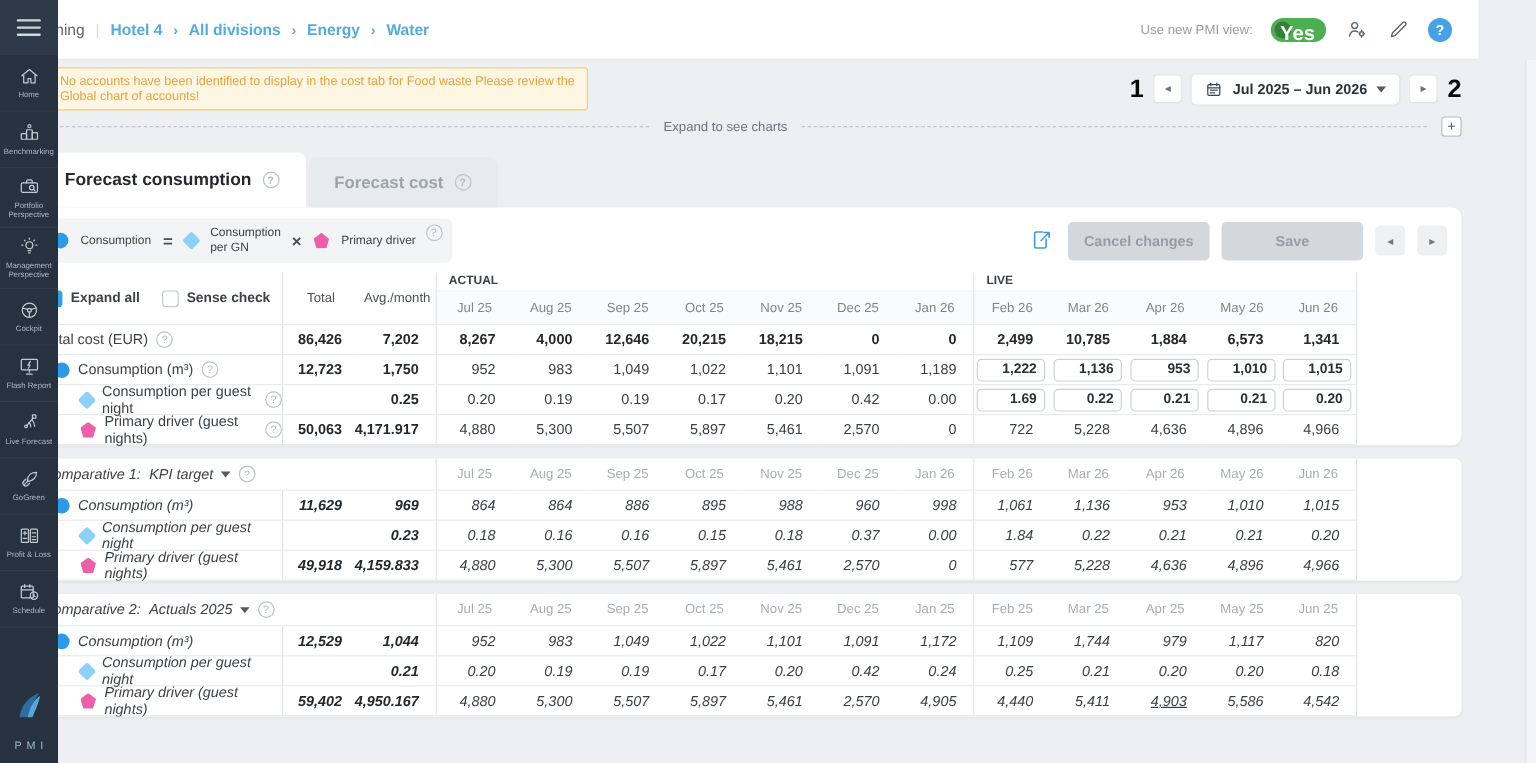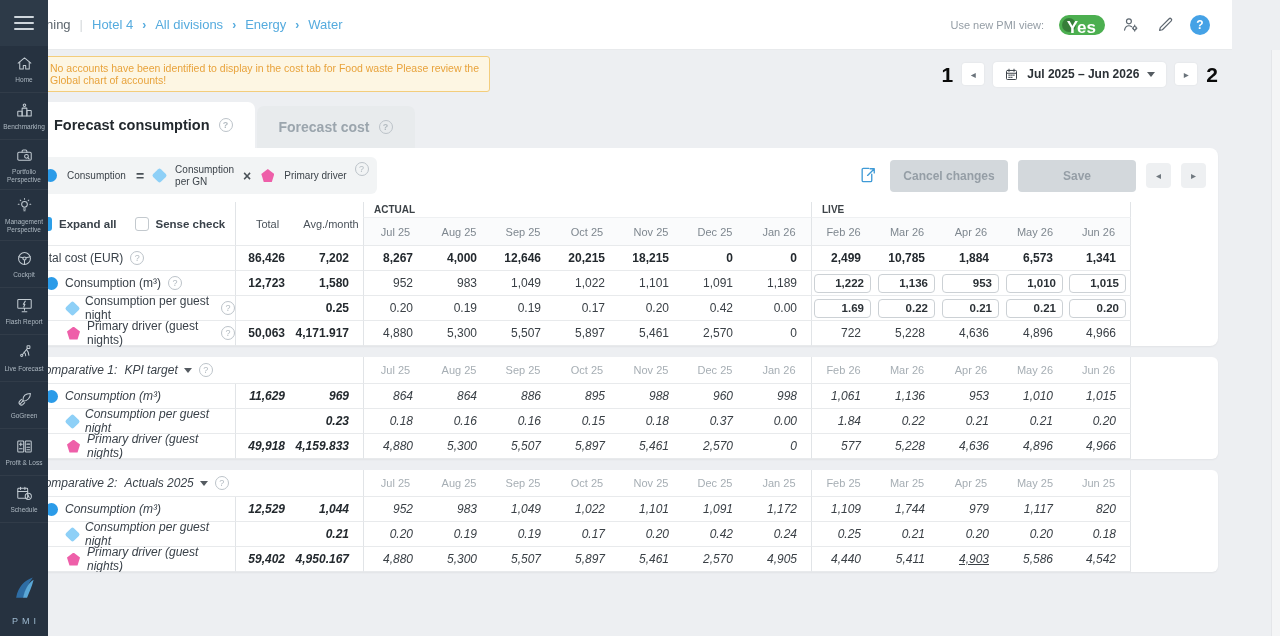--- a/index.html
+++ b/index.html
@@ -22,21 +22,21 @@
   .brand svg{width:30px;height:28px;}
   .brand-name{font-size:9px;letter-spacing:4px;color:#9db9cf;padding-left:4px;}
 
   
   .main{width:1232px;height:636px;position:relative;}
   .topbar{height:50px;background:#fff;border-bottom:1px solid #e8eaec;display:flex;
     align-items:center;justify-content:space-between;padding:0 22px 0 20px;}
   .crumbs{display:flex;align-items:center;gap:9px;font-size:13px;}
   .crumb-section{color:#5d666e;}
   .crumb-pipe{color:#d4d8db;}
-  .crumb-link{color:#55abde;cursor:pointer;}
+  .crumb-link{color:#55abde;cursor:pointer;font-weight:bold;}
   .crumb-sep{color:#55abde;font-size:12px;font-weight:700;}
   .top-right{display:flex;align-items:center;gap:15px;}
   .pmi-view-label{font-size:11px;color:#949da5;}
   .toggle{width:46px;height:20px;border-radius:10px;background:#4caf50;position:relative;cursor:pointer;}
   .toggle .knob{position:absolute;left:3px;top:3px;width:14px;height:14px;border-radius:50%;
     background:rgba(0,0,0,.28);}
   .toggle .on-text{position:absolute;right:9px;top:3.5px;font-size:17px;font-weight:700;color:#fff;}
   .tb-icon{width:20px;height:20px;cursor:pointer;display:flex;align-items:center;justify-content:center;}
   .tb-icon svg{width:19px;height:19px;stroke:#5d6770;fill:none;stroke-width:1.5;
     stroke-linecap:round;stroke-linejoin:round;}
@@ -299,20 +299,26 @@
               <path d="M8 3.5v3.5M16 3.5v3.5M4 10h16M7.5 13h2M11 13h2M14.5 13h2M7.5 16.5h2M11 16.5h2"></path>
             </svg>
           <span class="pill-value">Jul 2025 – Jun 2026</span>
           <span class="caret-down"></span>
         </div>
         <div class="sq-btn">▸</div>
         <span class="marker">2</span>
       </div>
     </div>
 
+    <div class="expand-row">
+      <div class="dash"></div>
+      <span class="expand-label">Expand to see charts</span>
+      <div class="dash"></div>
+      <div class="plus-btn">+</div>
+    </div>
 
     <div class="tabs">
       <div class="tab active">
         <span>Forecast consumption</span>
         <span class="qmark">?</span>
       </div>
       <div class="tab inactive">
         <span>Forecast cost</span>
         <span class="qmark">?</span>
       </div>
@@ -390,21 +396,21 @@
             <div class="cell num  b" style="grid-area: 3 / 13;">1,884</div>
             <div class="cell num  b" style="grid-area: 3 / 14;">6,573</div>
             <div class="cell num b br" style="grid-area: 3 / 15;">1,341</div>
             <div class="cell rlabel withcaret" style="grid-area: 4 / 1;">
               <span class="caret-tri"></span>
               <span class="ic circle" style="background: rgb(43, 155, 232);"></span>
               <span>Consumption (m³)</span>
               <span class="qmark">?</span>
             </div>
             <div class="cell num b bl" style="grid-area: 4 / 2;">12,723</div>
-            <div class="cell num b" style="grid-area: 4 / 3;">1,580</div>
+            <div class="cell num b" style="grid-area: 4 / 3;">1,750</div>
             <div class="cell num bl" style="grid-area: 4 / 4;">952</div>
             <div class="cell num " style="grid-area: 4 / 5;">983</div>
             <div class="cell num " style="grid-area: 4 / 6;">1,049</div>
             <div class="cell num " style="grid-area: 4 / 7;">1,022</div>
             <div class="cell num " style="grid-area: 4 / 8;">1,101</div>
             <div class="cell num " style="grid-area: 4 / 9;">1,091</div>
             <div class="cell num " style="grid-area: 4 / 10;">1,189</div>
             <div class="cell inp-cell bl" style="grid-area: 4 / 11;">
               <input class="live-inp" value="1,222" style="">
             </div>

